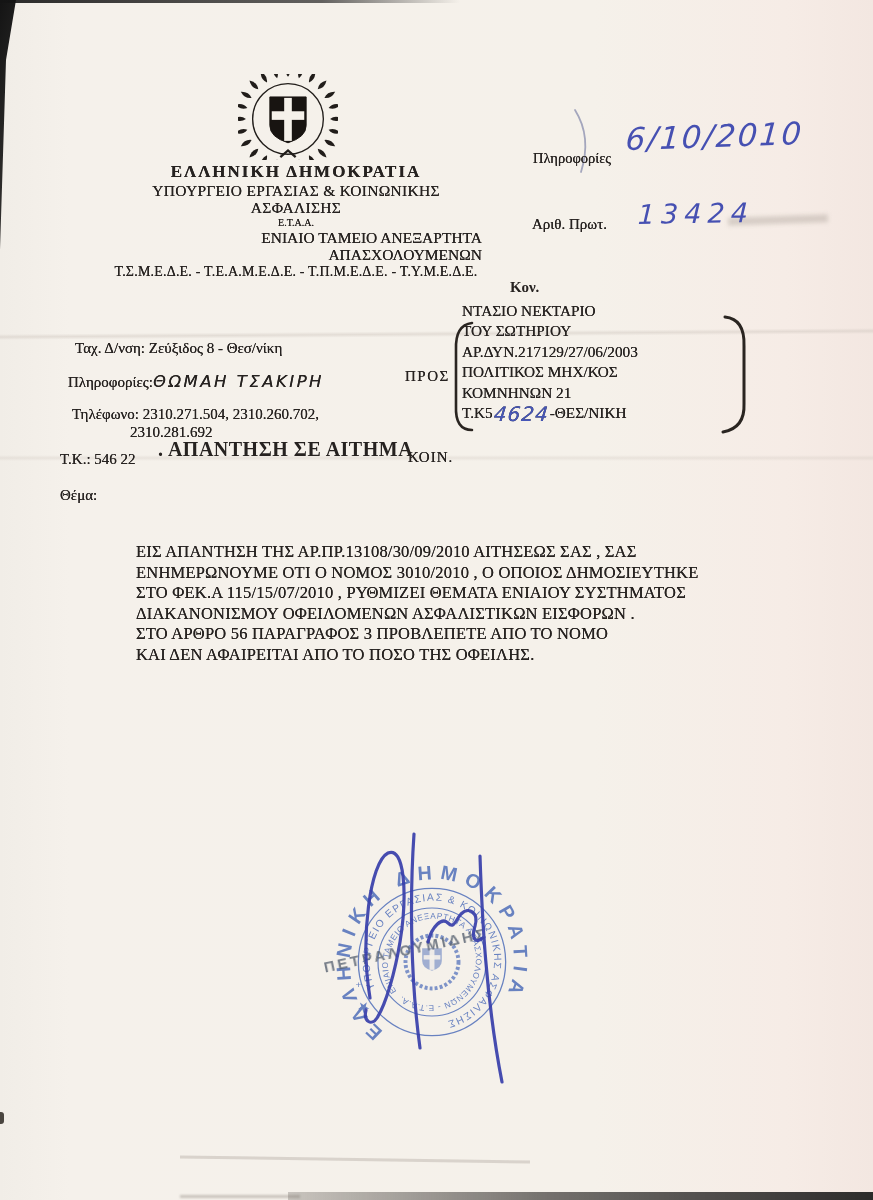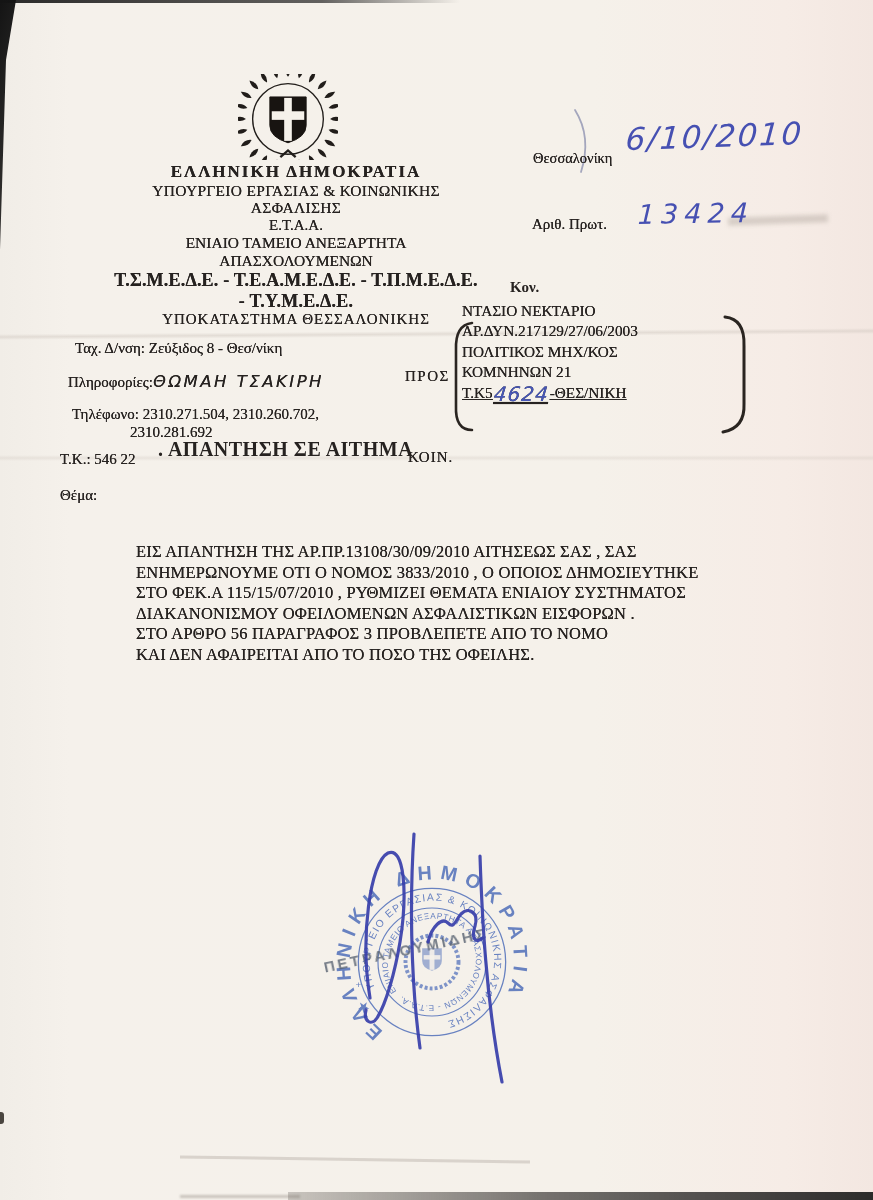--- a/index.html
+++ b/index.html
@@ -22,23 +22,23 @@
   .crease{left:0;width:100%;height:6px;background:linear-gradient(180deg,rgba(205,196,188,0),rgba(205,196,188,.45),rgba(205,196,188,0));}
   .crease.c1{top:331px;transform:rotate(-.4deg);}
   .crease.c2{top:455px;opacity:.7;}
   .crease.c3{top:1158px;left:180px;width:350px;height:3px;background:rgba(190,182,174,.5);transform:rotate(.8deg);}
   .smudge{left:728px;top:216px;width:100px;height:8px;background:rgba(150,140,130,.32);filter:blur(2px);transform:rotate(-2deg);}
   
   .letterhead{left:110px;top:74px;width:372px;text-align:center;line-height:1.15;}
   .emblem{display:block;margin:0 auto 2px auto;transform:translateX(-8px);}
   .lh1{font-size:17px;letter-spacing:2px;font-weight:bold;text-shadow:0 0 .4px #262220;}
   .lh2{font-size:15.5px;letter-spacing:.3px;text-shadow:0 0 .4px #262220;}
-  .lh3{font-size:15px;text-shadow:0 0 .4px #262220;}
-  .lh4{font-size:15.5px;text-shadow:0 0 .4px #262220;}
-  .lh5{font-size:18px;letter-spacing:.2px;text-shadow:0 0 .4px #262220;font-weight:bold;}
+  .lh3{font-size:10px;text-shadow:0 0 .4px #262220;}
+  .lh4{font-size:15.5px;text-shadow:0 0 .4px #262220;text-align:right;}
+  .lh5{font-size:14px;letter-spacing:.2px;text-shadow:0 0 .4px #262220;}
   .lh6{font-size:15px;letter-spacing:1px;text-shadow:0 0 .4px #262220;}
   
   .lbl{font-size:14.5px;text-shadow:0 0 .3px #262220;}
   .city{left:533px;top:150px;}
   .prot{left:532px;top:216px;font-size:15px;}
   .hw{font-family:"DejaVu Sans",sans-serif;font-style:italic;color:#4650b2;}
   .hw-date{left:626px;top:118px;font-size:31px;letter-spacing:2px;transform:skewX(-6deg) rotate(-2deg);}
   .hw-prot{left:638px;top:198px;font-size:27px;letter-spacing:6px;transform:skewX(-3deg) rotate(-1deg);}
   
   .s-row{font-size:15px;text-shadow:0 0 .3px #262220;}
@@ -48,21 +48,21 @@
   .s-ph1{left:72px;top:406px;}
   .s-ph2{left:130px;top:424px;}
   .s-reply{left:158px;top:438px;font-size:20px;font-weight:bold;letter-spacing:.5px;}
   .s-tk{left:60px;top:451px;}
   .s-subj{left:60px;top:487px;}
   
   .to-label{left:405px;top:368px;font-size:15px;letter-spacing:1.5px;text-shadow:0 0 .4px #262220;}
   .cc-label{left:408px;top:449px;font-size:15px;letter-spacing:1px;text-shadow:0 0 .4px #262220;}
   .salutation{left:466px;top:279px;font-size:15px;font-weight:bold;margin-left:44px;}
   .recipient{left:462px;top:301px;width:270px;font-size:15.3px;line-height:20.4px;text-shadow:0 0 .5px #262220;}
-  .postal-row{display:flex;align-items:center;text-decoration:underline;}
+  .postal-row{display:flex;align-items:center;}
   .postal-hw{font-family:"DejaVu Sans",sans-serif;font-style:italic;color:#4656b8;font-size:20px;letter-spacing:1px;transform:translateY(1px) skewX(-6deg);margin:0 1px;}
   
   .body-block{left:136px;top:542px;width:620px;font-size:16.5px;line-height:20.6px;letter-spacing:.2px;text-shadow:0 0 .5px #262220;}
   
   .namestamp{left:322px;top:940px;width:180px;font-family:"Liberation Sans",sans-serif;
     font-weight:bold;font-size:15px;letter-spacing:3px;color:rgba(88,98,112,.8);
     transform:rotate(-12deg);filter:blur(.3px);}
   .stamp-svg text{font-family:"Liberation Sans",sans-serif;}
 </style>
 </head>
@@ -120,60 +120,60 @@
         <rect x="-4" y="-22" width="8" height="45" fill="#f5f1ea"></rect>
         <rect x="-17" y="-8" width="34" height="9" fill="#f5f1ea"></rect>
         <path d="M-8,40 L0,33 L8,40" fill="none" stroke="#211d1a" stroke-width="2.4"></path>
       </g>
     </svg>
     <div class="lh1">ΕΛΛΗΝΙΚΗ ΔΗΜΟΚΡΑΤΙΑ</div>
     <div class="lh2">ΥΠΟΥΡΓΕΙΟ ΕΡΓΑΣΙΑΣ &amp; ΚΟΙΝΩΝΙΚΗΣ ΑΣΦΑΛΙΣΗΣ</div>
     <div class="lh3">Ε.Τ.Α.Α.</div>
     <div class="lh4">ΕΝΙΑΙΟ ΤΑΜΕΙΟ ΑΝΕΞΑΡΤΗΤΑ ΑΠΑΣΧΟΛΟΥΜΕΝΩΝ</div>
     <div class="lh5">Τ.Σ.Μ.Ε.Δ.Ε. - Τ.Ε.Α.Μ.Ε.Δ.Ε. - Τ.Π.Μ.Ε.Δ.Ε. - Τ.Υ.Μ.Ε.Δ.Ε.</div>
-    <div class="lh6">ΥΠΟΚΑΤΑΣΤΗΜΑ ΘΕΣΣΑΛΟΝΙΚΗΣ</div>
   </div>
 
-  <div class="abs lbl city">Θεσσαλονίκη</div>
+  <div class="abs lbl city">Πληροφορίες</div>
   <div class="abs hw hw-date">6/10/2010</div>
   <div class="abs lbl prot">Αριθ. Πρωτ.</div>
   <div class="abs hw hw-prot">13424</div>
 
   <div class="abs s-row s-addr">Ταχ. Δ/νση: Ζεύξιδος 8 - Θεσ/νίκη</div>
   <div class="abs s-row s-info"><span>Πληροφορίες:</span><span class="iname">ΘΩΜΑΗ ΤΣΑΚΙΡΗ</span></div>
   <div class="abs s-row s-ph1">Τηλέφωνο: 2310.271.504, 2310.260.702,</div>
   <div class="abs s-row s-ph2">2310.281.692</div>
   <div class="abs s-reply">. ΑΠΑΝΤΗΣΗ ΣΕ ΑΙΤΗΜΑ</div>
   <div class="abs s-row s-tk">Τ.Κ.: 546 22</div>
   <div class="abs s-row s-subj">Θέμα:</div>
 
   <div class="abs to-label">ΠΡΟΣ</div>
   <div class="abs cc-label">ΚΟΙΝ.</div>
   <div class="abs salutation">Κον.</div>
   <div class="abs recipient">
     <div>ΝΤΑΣΙΟ ΝΕΚΤΑΡΙΟ</div>
+    <div>ΤΟΥ ΣΩΤΗΡΙΟΥ</div>
     <div>ΑΡ.ΔΥΝ.217129/27/06/2003</div>
     <div>ΠΟΛΙΤΙΚΟΣ ΜΗΧ/ΚΟΣ</div>
     <div>ΚΟΜΝΗΝΩΝ 21</div>
     <div class="postal-row">
       <span>Τ.Κ5</span>
       <span class="postal-hw">4624</span>
       <span>-ΘΕΣ/ΝΙΚΗ</span>
     </div>
   </div>
   <svg class="abs" style="left:450px;top:318px;" width="26" height="122">
     <path d="M22,5 Q5,7 6,32 L6,88 Q5,112 22,112" fill="none" stroke="#2a2521" stroke-width="2.6" stroke-linecap="round"></path>
   </svg>
   <svg class="abs" style="left:720px;top:310px;" width="30" height="130">
     <path d="M5,7 Q25,9 24,36 L24,94 Q25,118 3,122" fill="none" stroke="#2a2521" stroke-width="3" stroke-linecap="round"></path>
   </svg>
 
   <div class="abs body-block">
     <div>ΕΙΣ ΑΠΑΝΤΗΣΗ ΤΗΣ ΑΡ.ΠΡ.13108/30/09/2010 ΑΙΤΗΣΕΩΣ ΣΑΣ , ΣΑΣ</div>
-    <div>ΕΝΗΜΕΡΩΝΟΥΜΕ ΟΤΙ Ο ΝΟΜΟΣ  3833/2010 , Ο ΟΠΟΙΟΣ ΔΗΜΟΣΙΕΥΤΗΚΕ</div>
+    <div>ΕΝΗΜΕΡΩΝΟΥΜΕ ΟΤΙ Ο ΝΟΜΟΣ  3010/2010 , Ο ΟΠΟΙΟΣ ΔΗΜΟΣΙΕΥΤΗΚΕ</div>
     <div>ΣΤΟ ΦΕΚ.Α 115/15/07/2010 , ΡΥΘΜΙΖΕΙ ΘΕΜΑΤΑ ΕΝΙΑΙΟΥ ΣΥΣΤΗΜΑΤΟΣ</div>
     <div>ΔΙΑΚΑΝΟΝΙΣΜΟΥ ΟΦΕΙΛΟΜΕΝΩΝ ΑΣΦΑΛΙΣΤΙΚΩΝ ΕΙΣΦΟΡΩΝ .</div>
     <div>ΣΤΟ ΑΡΘΡΟ 56  ΠΑΡΑΓΡΑΦΟΣ 3  ΠΡΟΒΛΕΠΕΤΕ ΑΠΟ ΤΟ ΝΟΜΟ</div>
     <div>ΚΑΙ ΔΕΝ ΑΦΑΙΡΕΙΤΑΙ ΑΠΟ ΤΟ ΠΟΣΟ ΤΗΣ ΟΦΕΙΛΗΣ.</div>
   </div>
 
   <svg class="abs stamp-svg" style="left:322px;top:852px;" width="220" height="220" viewBox="0 0 220 224" opacity="0.82">
     <g fill="none" stroke="#4a6ab8">
       <circle cx="110" cy="112" r="75" stroke-width="1.3"></circle>
       <circle cx="110" cy="112" r="55" stroke-width="1.2"></circle>

